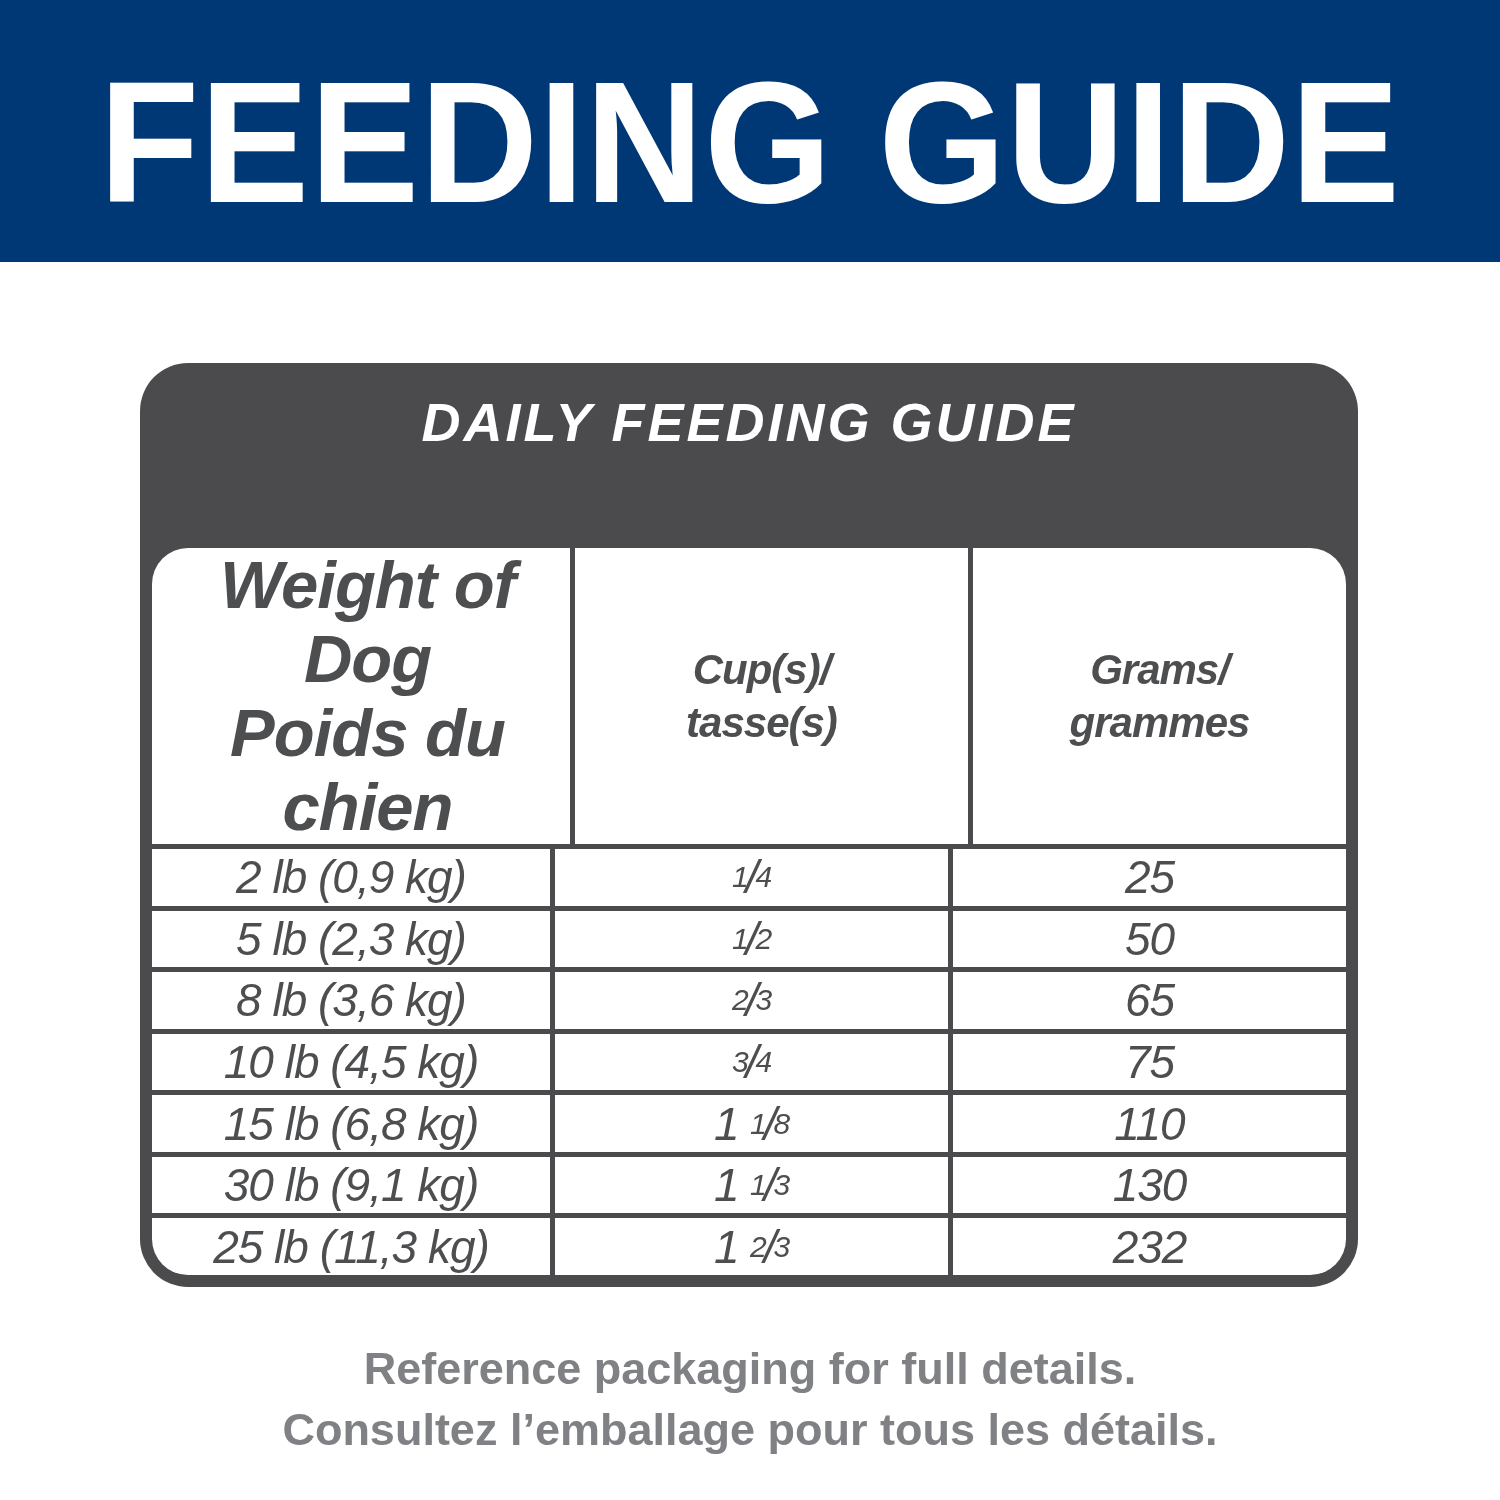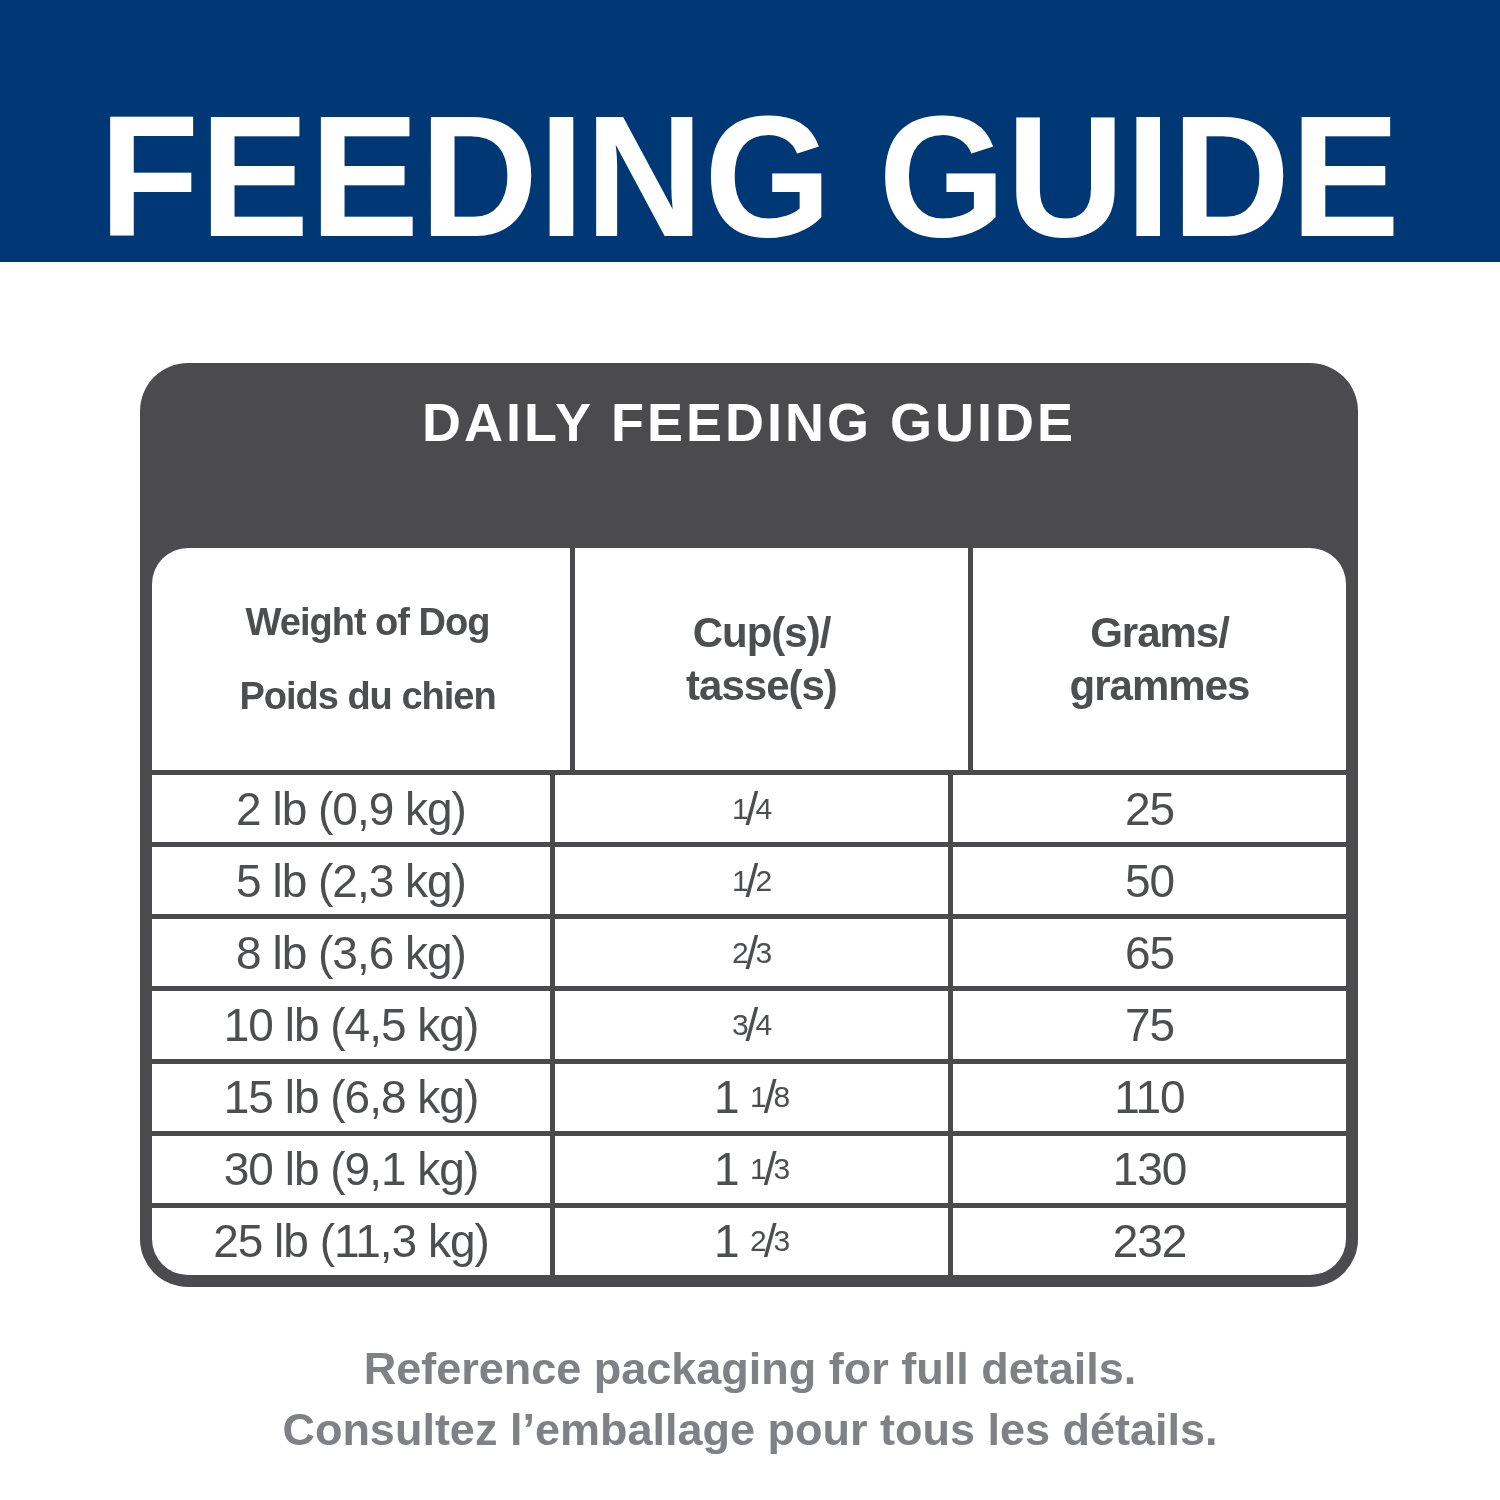--- a/index.html
+++ b/index.html
@@ -21,21 +21,21 @@
   }
 
   
   .banner {
     position: absolute;
     top: 0; left: 0;
     width: 1500px;
     height: 262px;
     background: var(--banner-bg);
     display: flex;
-    align-items: flex-end;
+    align-items: center;
     justify-content: center;
   }
   .banner .title {
     color: #ffffff;
     font-size: 172px;
     font-weight: bold;
     letter-spacing: 1px;
     white-space: nowrap;
     transform: scaleX(0.95);
     transform-origin: center;
@@ -45,20 +45,21 @@
 
   
   .card {
     position: absolute;
     left: 140px;
     top: 363px;
     width: 1218px;
     height: 924px;
     background: var(--card-bg);
     border-radius: 48px;
+    font-style: italic;
   }
   .card-title {
     position: absolute;
     top: 26px; left: 0; right: 0;
     text-align: center;
     color: #ffffff;
     font-weight: bold;
     font-size: 54px;
     line-height: 67px;
     letter-spacing: 3px;
@@ -84,21 +85,21 @@
   }
   .hcell {
     display: flex;
     flex-direction: column;
     align-items: center;
     justify-content: center;
     text-align: center;
     font-weight: bold;
   }
   .hcell:nth-child(n+2) { border-left: 5px solid var(--card-bg); margin-left: 20px; }
-  .hcell.big   { font-size: 38px; line-height: 74px; letter-spacing: -1px; padding-left: 33px; }
+  .hcell.big   { font-size: 67px; line-height: 74px; letter-spacing: -1px; padding-left: 33px; }
   .hcell.small { font-size: 42px; line-height: 53px; letter-spacing: -1px; }
 
   .tbody {
     flex: 1 1 auto;
     display: grid;
     grid-auto-rows: 1fr;
   }
   .trow {
     display: grid;
     grid-template-columns: 1fr 1fr 1fr;

